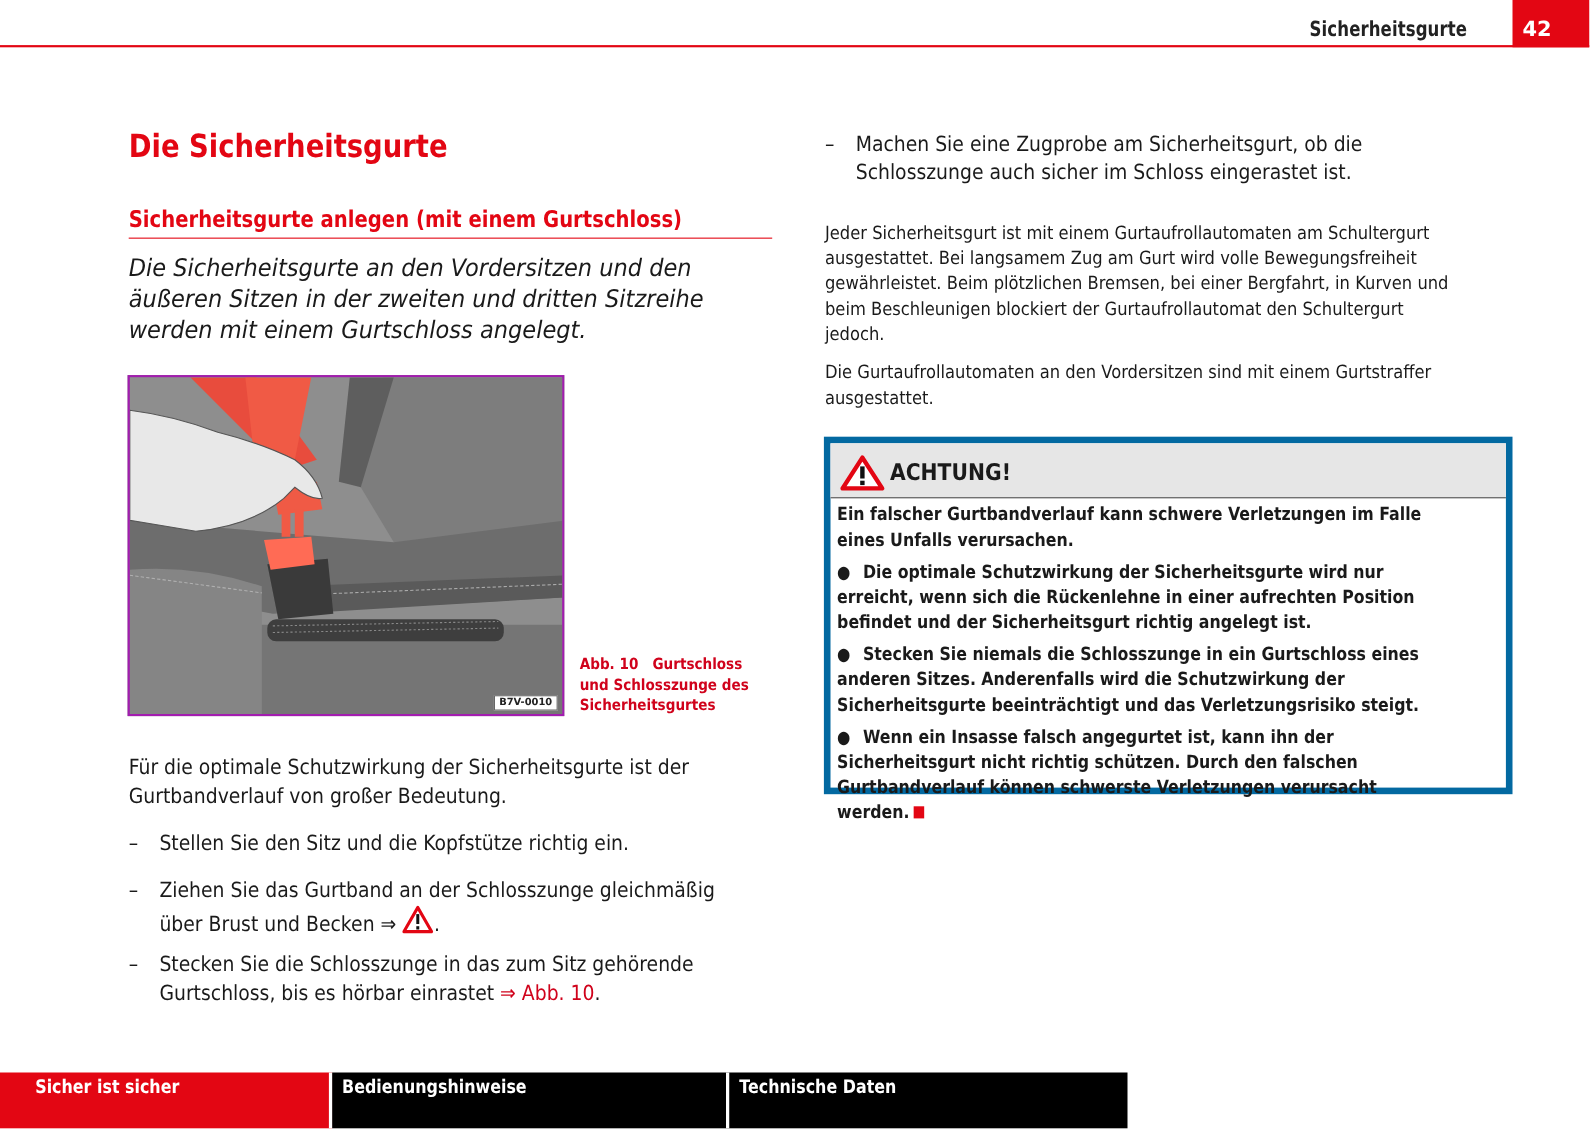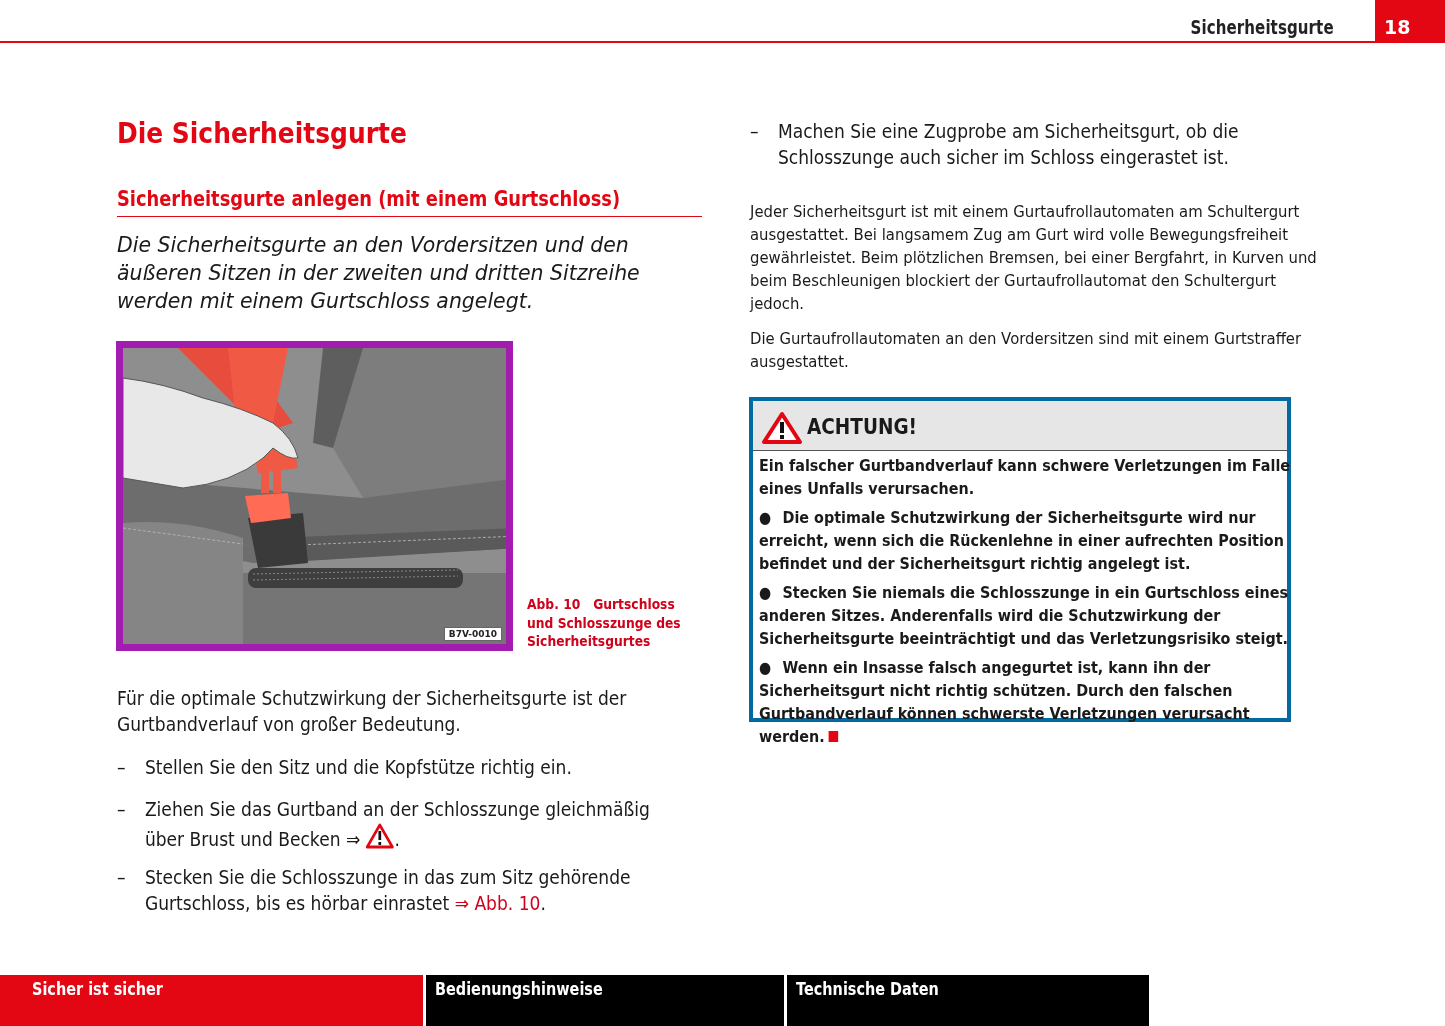--- a/index.html
+++ b/index.html
@@ -10,59 +10,59 @@
   .header-rule { position: absolute; left: 0; top: 41px; width: 1445px; height: 2px; background: #e30613; }
   .header-title { position: absolute; right: 111px; top: 16px; font-size: 19px; font-weight: bold; color: #222; letter-spacing: 0.1px; font-family: "DejaVu Sans", sans-serif; font-stretch: condensed; transform: scaleX(0.88); transform-origin: right center; }
   .page-num { position: absolute; left: 1375px; top: 0; width: 70px; height: 43px; background: #e30613; color: #fff; font-weight: bold; font-size: 19px; padding: 16px 0 0 9px; font-family: "DejaVu Sans", sans-serif; }
 
   
   .h1 { position: absolute; left: 117px; top: 116px; font-size: 29px; font-weight: bold; color: #e30613; font-family: "DejaVu Sans", sans-serif; transform: scaleX(0.86); transform-origin: left center; white-space: nowrap; }
   .h2 { position: absolute; left: 117px; top: 187px; font-size: 21px; font-weight: bold; color: #e30613; font-family: "DejaVu Sans", sans-serif; transform: scaleX(0.85); transform-origin: left center; white-space: nowrap; }
   .h2-rule { position: absolute; left: 117px; top: 216px; width: 585px; height: 1px; background: #e30613; }
   .intro { position: absolute; left: 117px; top: 231px; width: 600px; font-size: 22px; font-style: italic; line-height: 28px; color: #1a1a1a; font-family: "DejaVu Sans", sans-serif; transform: scaleX(0.93); transform-origin: left top; }
 
-  .figure { position: absolute; left: 116px; top: 341px; width: 397px; height: 310px; border: 7px solid #a21caf; overflow: hidden; background: #8c8c8c; }
+  .figure { position: absolute; left: 116px; top: 341px; width: 397px; height: 310px; border: 2px solid #a21caf; overflow: hidden; background: #8c8c8c; }
   .figure svg { display: block; }
   .fig-code { position: absolute; right: 4px; bottom: 3px; background: #fff; border: 1px solid #666; font-size: 9px; font-weight: bold; padding: 1px 4px; color: #222; font-family: "DejaVu Sans", sans-serif; }
   .caption { position: absolute; left: 527px; top: 595px; width: 185px; font-size: 14px; font-weight: bold; color: #d0021b; line-height: 18.5px; font-family: "DejaVu Sans", sans-serif; transform: scaleX(0.88); transform-origin: left top; }
 
   .body-l { position: absolute; left: 117px; width: 600px; font-size: 19px; line-height: 25.5px; color: #1a1a1a; font-family: "DejaVu Sans", sans-serif; transform: scaleX(0.9); transform-origin: left top; }
   .step { position: absolute; left: 117px; width: 640px; font-size: 19px; line-height: 25.5px; color: #1a1a1a; font-family: "DejaVu Sans", sans-serif; transform: scaleX(0.9); transform-origin: left top; padding-left: 31px; }
   .step .dash { position: absolute; left: 0; top: 0; }
   .link { color: #d0021b; }
   .warn-inline { display: inline-block; vertical-align: -3px; }
 
   
   .step-r { position: absolute; left: 750px; top: 119px; width: 640px; font-size: 19px; line-height: 25.5px; font-family: "DejaVu Sans", sans-serif; transform: scaleX(0.9); transform-origin: left top; padding-left: 31px; }
   .step-r .dash { position: absolute; left: 0; top: 0; }
   .body-r { position: absolute; left: 750px; width: 640px; font-size: 16.5px; line-height: 23px; color: #1a1a1a; font-family: "DejaVu Sans", sans-serif; transform: scaleX(0.9); transform-origin: left top; }
 
-  .warning-box { position: absolute; left: 749px; top: 397px; width: 542px; height: 325px; border: 4px solid #0369a1; }
+  .warning-box { position: absolute; left: 749px; top: 397px; width: 626px; height: 325px; border: 6px solid #0369a1; }
   .warning-head { height: 50px; background: #e6e6e6; border-bottom: 1px solid #555; position: relative; }
   .warning-head .wicon { position: absolute; left: 8px; top: 10px; }
   .warning-title { position: absolute; left: 54px; top: 14px; font-size: 21px; font-weight: bold; color: #1a1a1a; font-family: "DejaVu Sans", sans-serif; transform: scaleX(0.88); transform-origin: left center; }
   .warning-body { position: absolute; left: 6px; top: 53px; width: 640px; font-size: 16.5px; font-weight: bold; line-height: 23px; color: #1a1a1a; font-family: "DejaVu Sans", sans-serif; transform: scaleX(0.87); transform-origin: left top; }
   .warning-body p { margin-bottom: 6px; }
   .bullet { display: inline-block; width: 27px; font-size: 16px; }
   .end-mark { display: inline-block; width: 11px; height: 11px; background: #e30613; margin-left: 4px; vertical-align: 0px; }
 
   
   .footer { position: absolute; left: 0; top: 975px; width: 1445px; height: 51px; display: flex; }
   .ftab { height: 51px; padding: 4px 0 0 32px; font-size: 17px; font-weight: bold; color: #fff; font-family: "DejaVu Sans", sans-serif; border-right: 3px solid #fff; }
   .ftab span { display: inline-block; transform: scaleX(0.85); transform-origin: left center; }
-  .ftab.active { background: #e30613; width: 426px; }
+  .ftab.active { background: #e30613; width: 302px; }
   .ftab.inactive { background: #000000; width: 361px; padding-left: 9px; }
   .ftab.last { border-right: none; width: 362px; }
 </style>
 </head>
 <body>
 
 <div class="header-rule"></div>
 <div class="header-title">Sicherheitsgurte</div>
-<div class="page-num">18</div>
+<div class="page-num">42</div>
 
 <h1 class="h1">Die Sicherheitsgurte</h1>
 <h2 class="h2">Sicherheitsgurte anlegen (mit einem Gurtschloss)</h2>
 <div class="h2-rule"></div>
 <p class="intro">Die Sicherheitsgurte an den Vordersitzen und den äußeren Sitzen in der zweiten und dritten Sitzreihe werden mit einem Gurtschloss angelegt.</p>
 
 <div class="figure">
   <svg width="397" height="310" viewBox="0 0 397 310">
     <rect x="0" y="0" width="397" height="310" fill="#8e8e8e"></rect>
 

